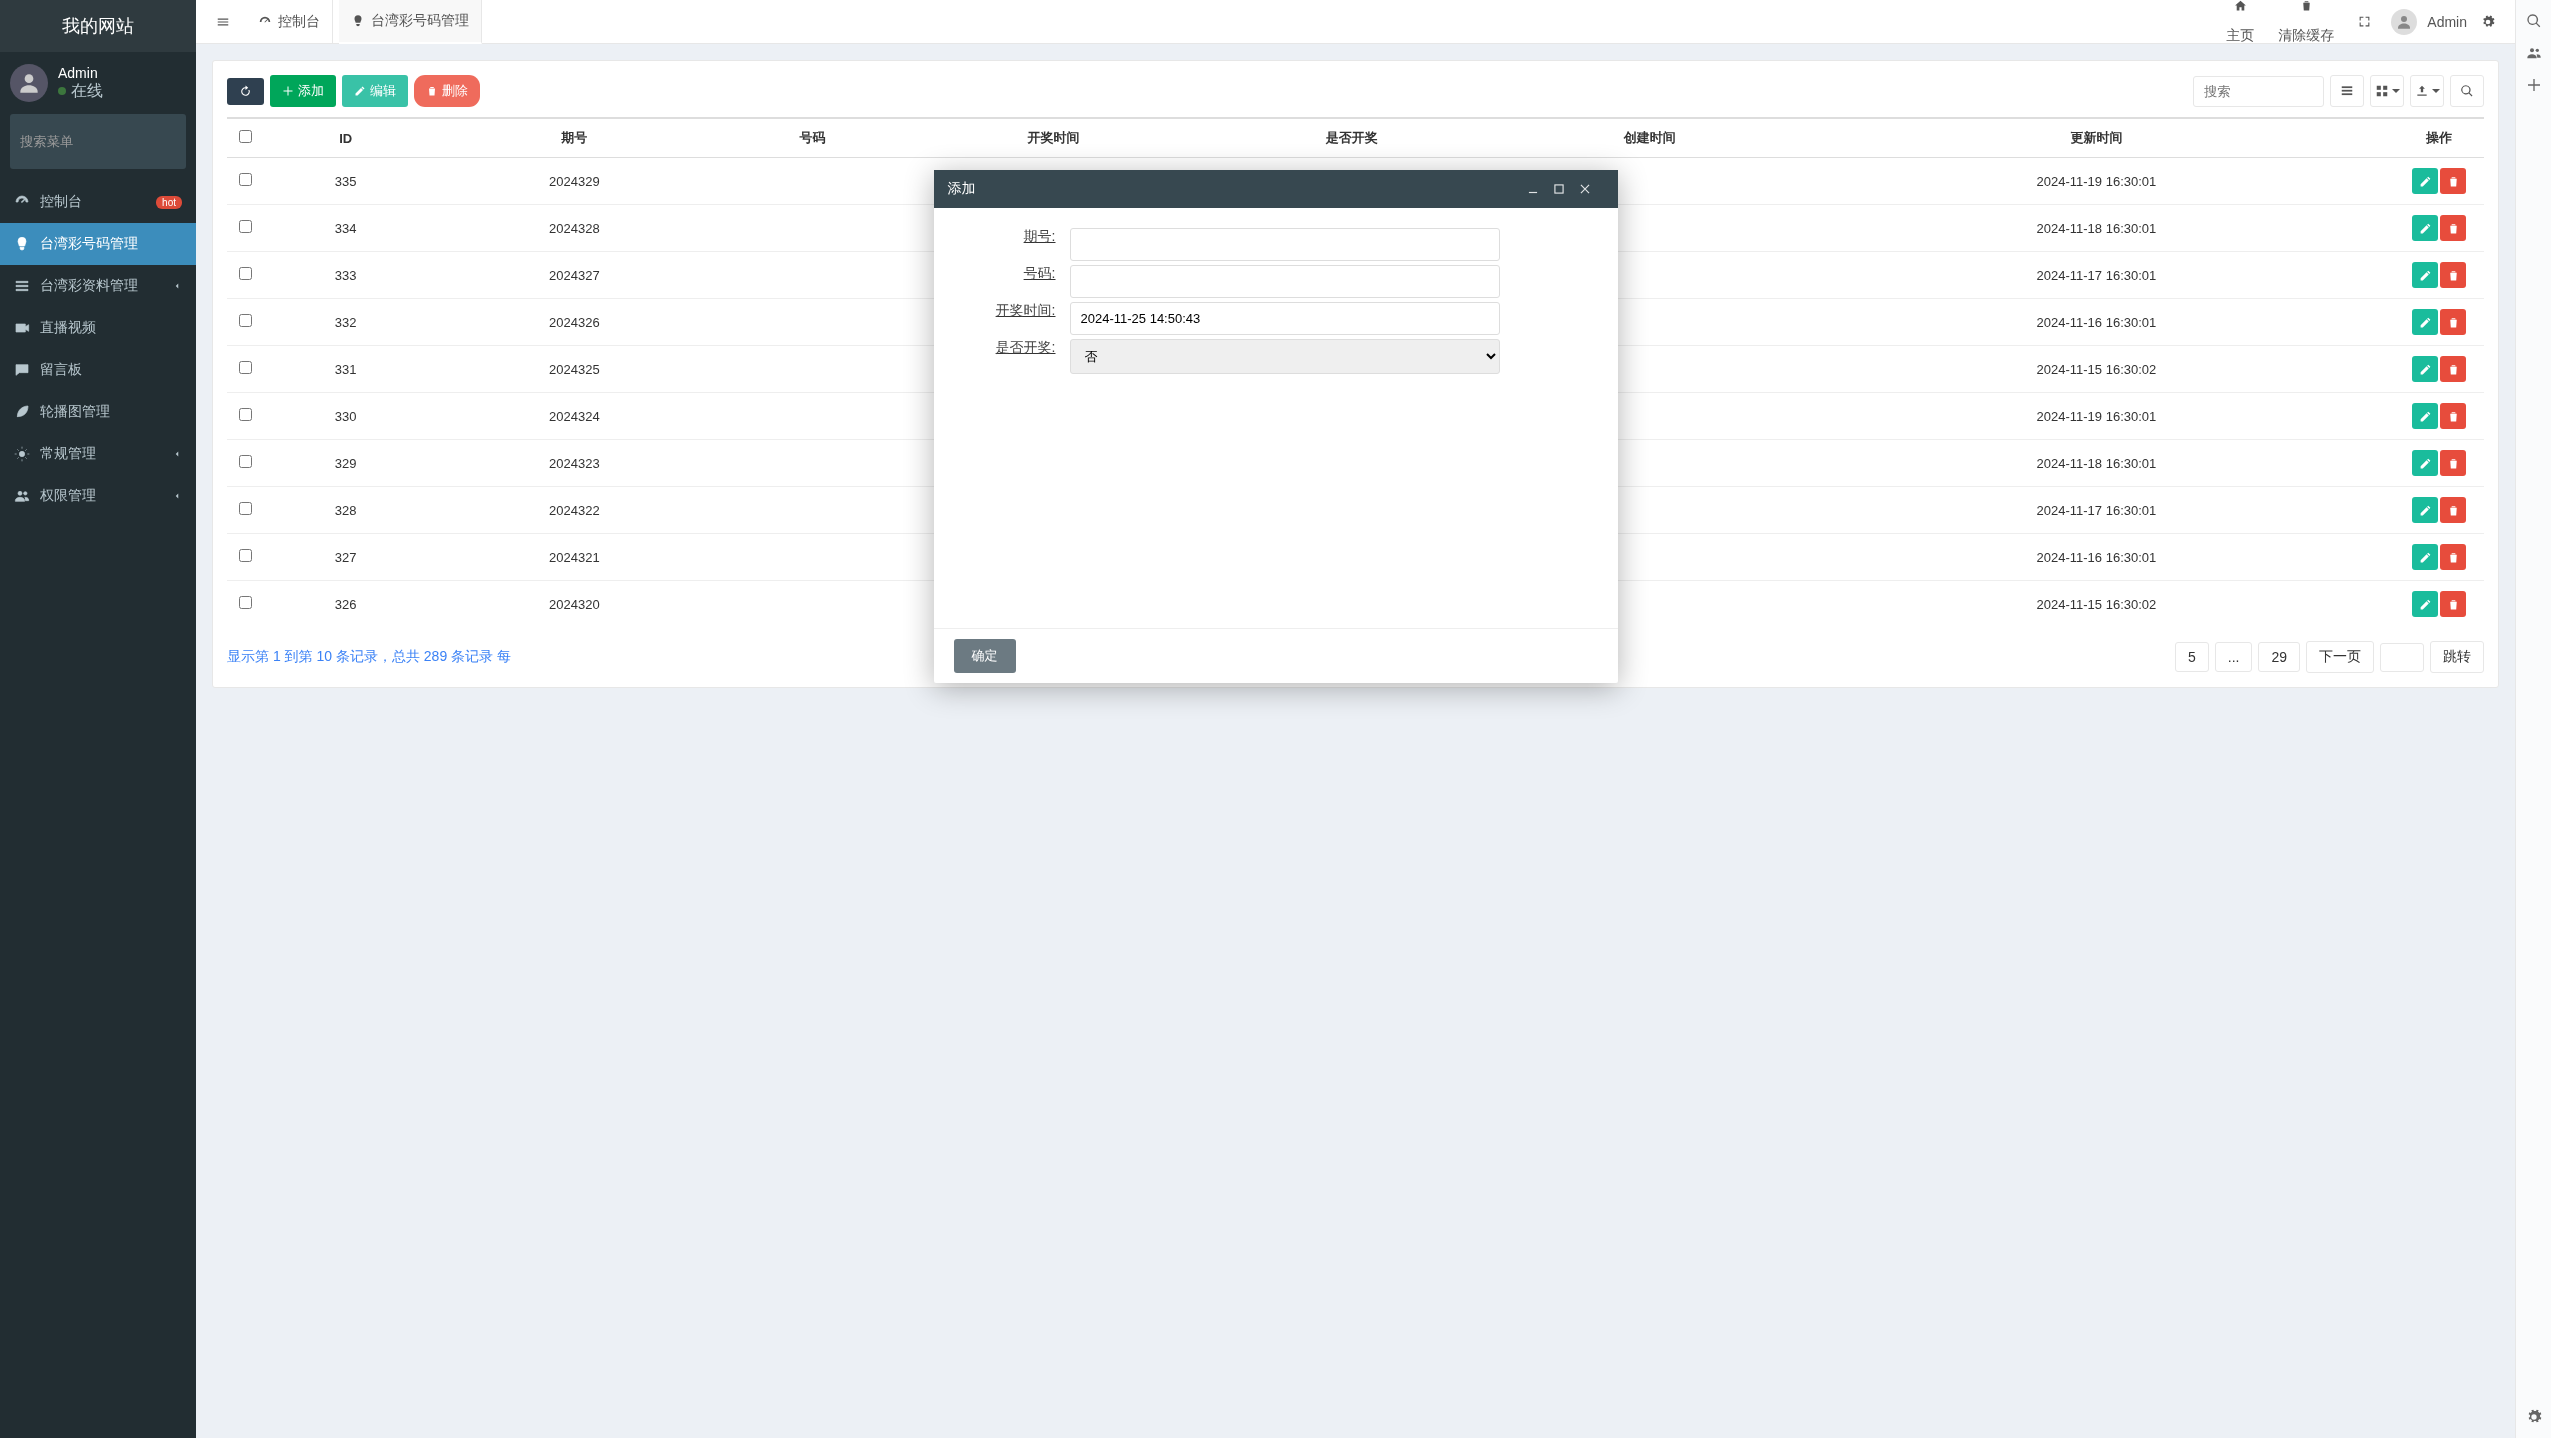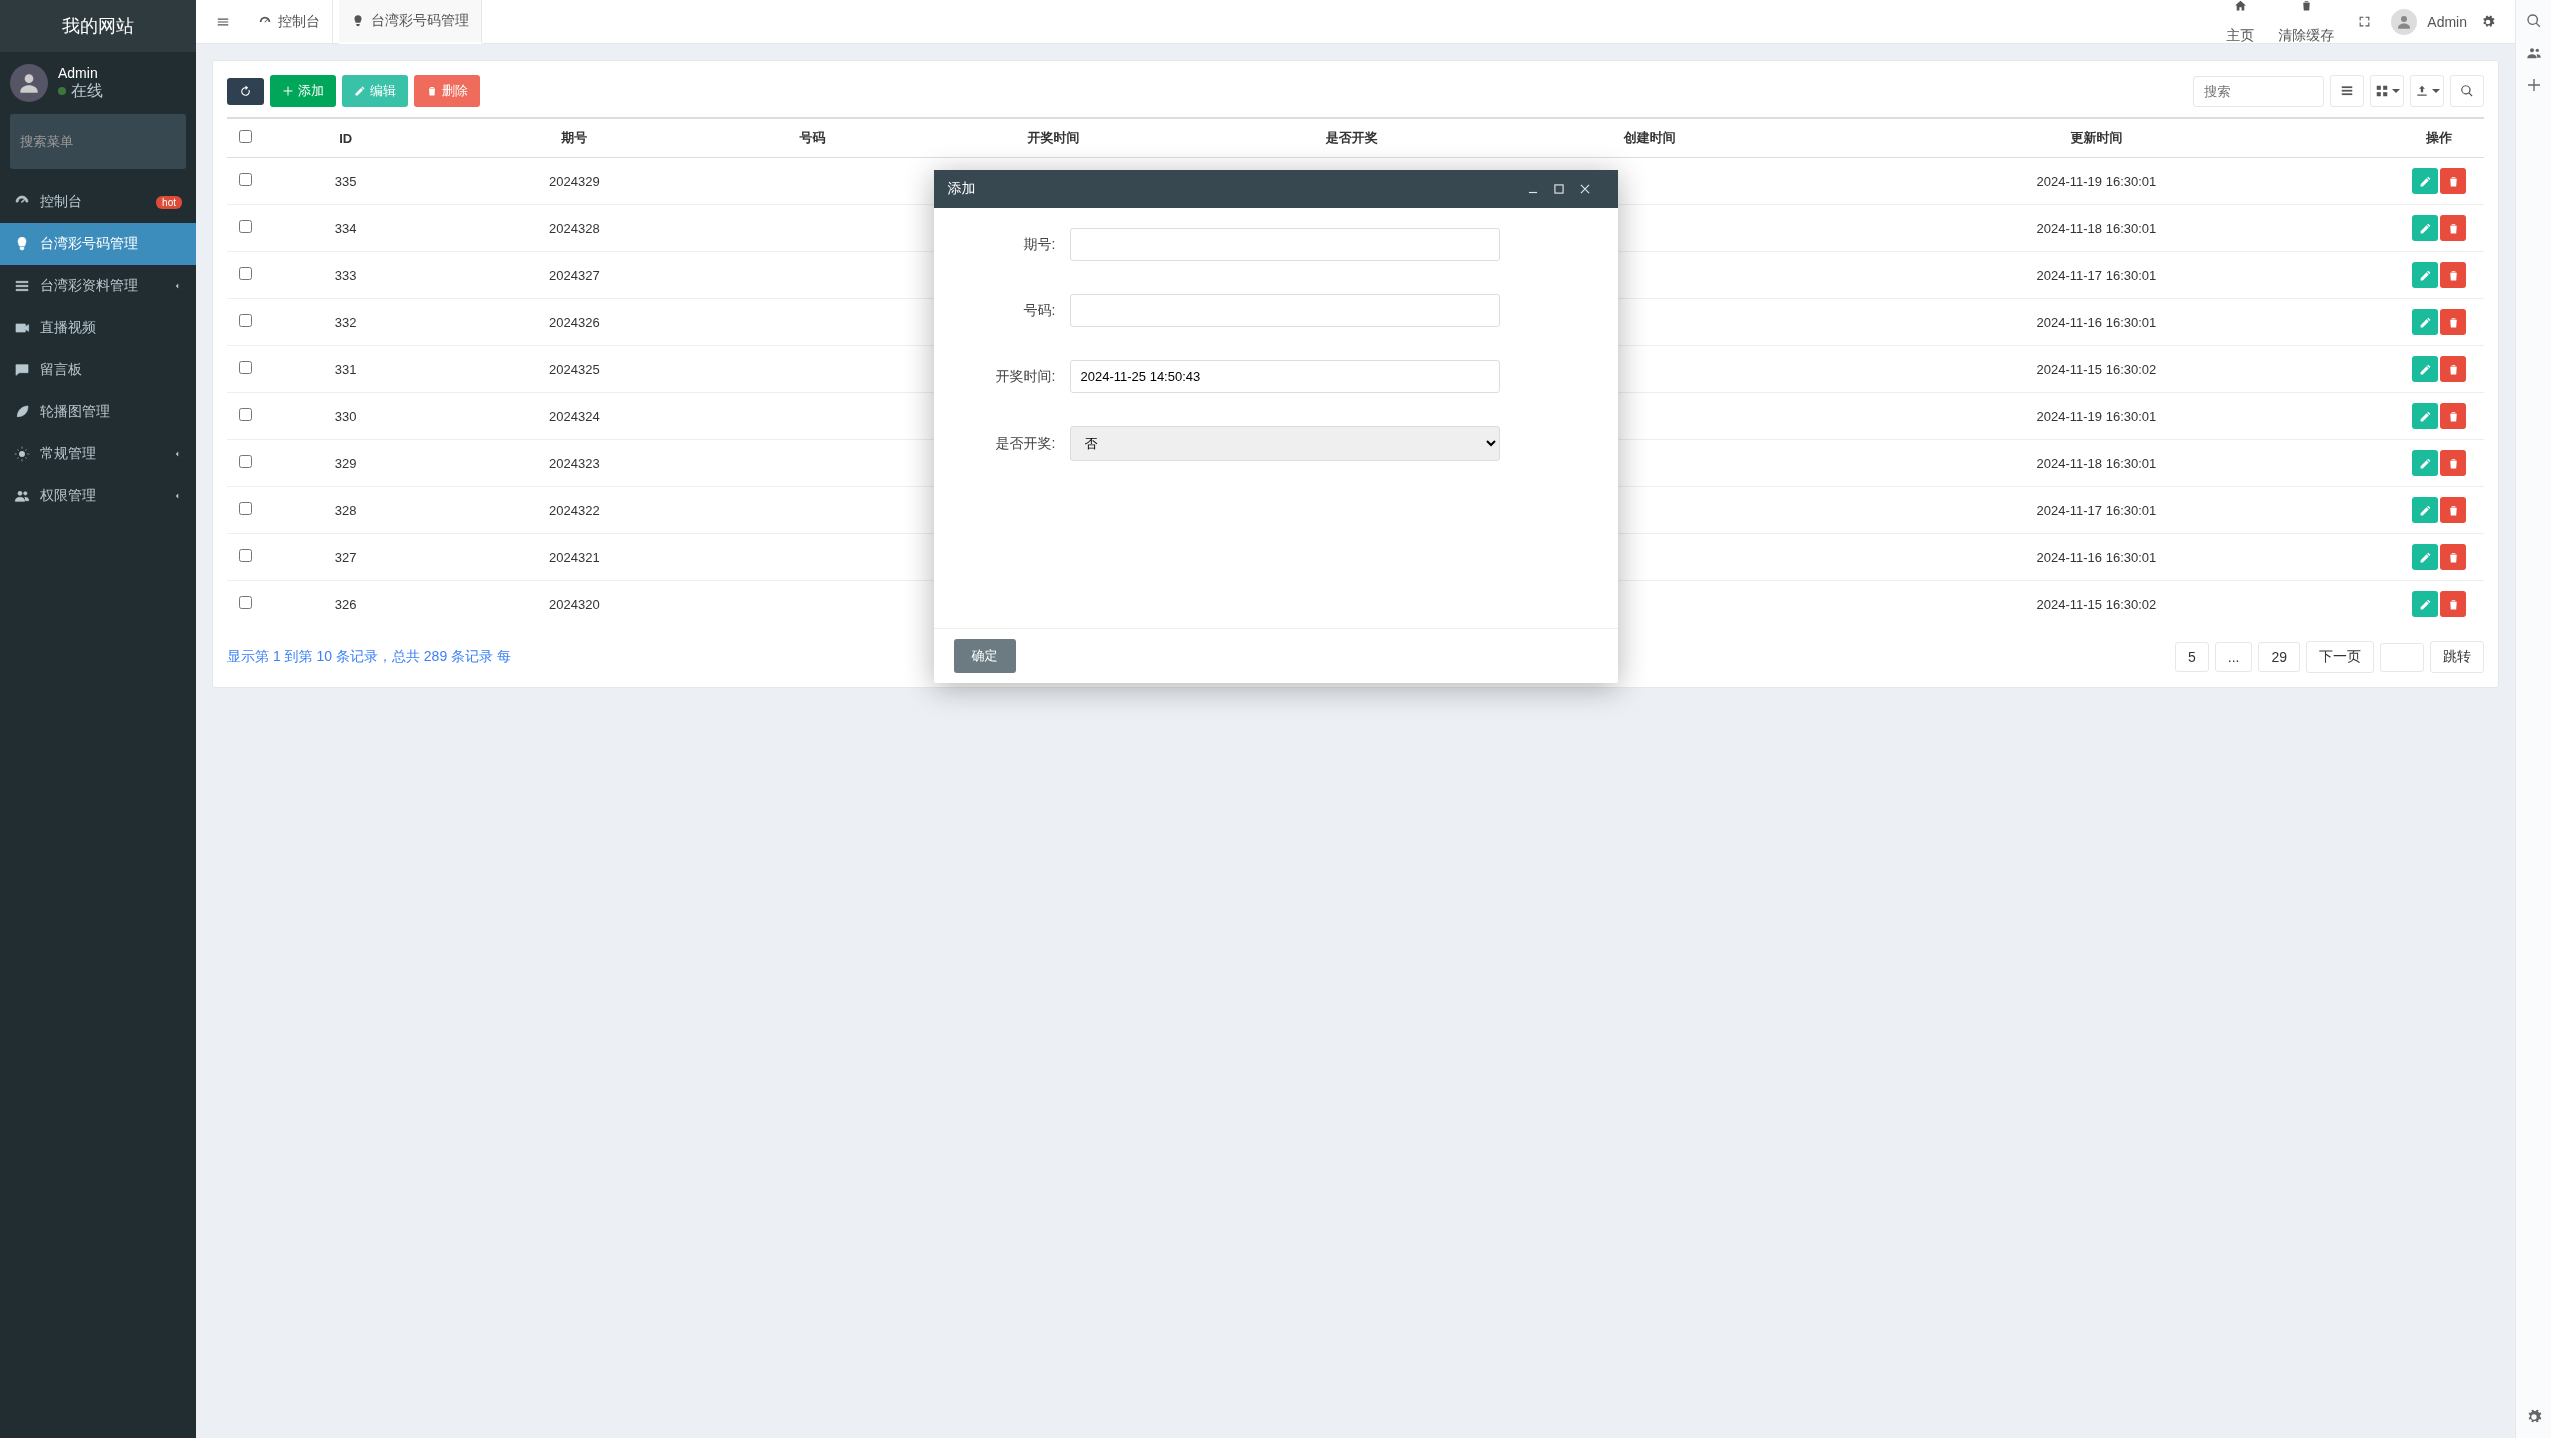--- a/index.html
+++ b/index.html
@@ -63,21 +63,21 @@
 .tb-avatar svg{width:18px;height:18px;fill:#888;}
 
 .page{flex:1;padding:16px;overflow:auto;}
 .panel{background:#fff;border:1px solid var(--border);border-radius:3px;padding:14px;}
 
 .toolbar{display:flex;align-items:center;gap:6px;margin-bottom:10px;}
 .btn{display:inline-flex;align-items:center;gap:4px;border:0;border-radius:3px;padding:7px 12px;font-size:13px;color:#fff;cursor:pointer;}
 .btn-dark{background:var(--accent-dark);}
 .btn-green{background:var(--green);}
 .btn-teal{background:var(--teal);}
-.btn-red{background:#ef6b5c;}
+.btn-red{background:#ef6b5c;border-radius:11px;}
 .toolbar-spacer{flex:1;}
 .search-right{display:flex;gap:6px;align-items:center;}
 .search-right input{border:1px solid var(--border);border-radius:3px;padding:7px 10px;width:131px;}
 .square{border:1px solid var(--border);border-radius:3px;width:34px;height:32px;display:flex;align-items:center;justify-content:center;color:#555;background:#fff;cursor:pointer;}
 .square .caret{margin-left:3px;}
 
 table{width:100%;border-collapse:collapse;}
 th,td{text-align:center;padding:10px 8px;border-top:1px solid #eee;font-size:13px;}
 th{font-weight:600;border-top:2px solid #ddd;border-bottom:1px solid #ddd;background:#fff;}
 .chk{width:36px;}
@@ -98,21 +98,21 @@
 .rail .ritem{width:22px;height:22px;display:flex;align-items:center;justify-content:center;color:#666;cursor:pointer;}
 .rail .bottom{margin-top:auto;margin-bottom:10px;}
 
 
 .modal-mask{position:fixed;inset:0;pointer-events:none;display:flex;align-items:flex-start;justify-content:center;}
 .modal{pointer-events:auto;width:684px;margin-top:170px;background:#fff;border-radius:2px;box-shadow:0 5px 30px rgba(0,0,0,.3);display:flex;flex-direction:column;}
 .modal-header{background:var(--modal-header);color:#fff;padding:10px 14px;display:flex;align-items:center;font-size:14px;}
 .modal-header .title{flex:1;}
 .modal-header .wbtn{width:26px;text-align:center;cursor:pointer;opacity:.85;}
 .modal-body{padding:20px 30px;min-height:420px;}
-.form-row{display:flex;align-items:center;margin-bottom:33px;}
+.form-row{display:flex;align-items:flex-start;margin-bottom:4px;text-decoration:underline;}
 .form-row label{width:106px;text-align:right;padding-right:14px;color:#444;}
 .form-row .control{flex:1;max-width:430px;}
 .form-row input,.form-row select{width:100%;border:1px solid #ddd;border-radius:3px;padding:8px 10px;font-size:13px;}
 .modal-footer{border-top:1px solid #eee;padding:10px 20px;}
 .modal-footer .btn{background:#6c7a82;padding:8px 18px;}
 
 svg{display:block;}
 .caret{border-top:4px solid currentColor;border-left:4px solid transparent;border-right:4px solid transparent;display:inline-block;}
 </style>
 </head>

